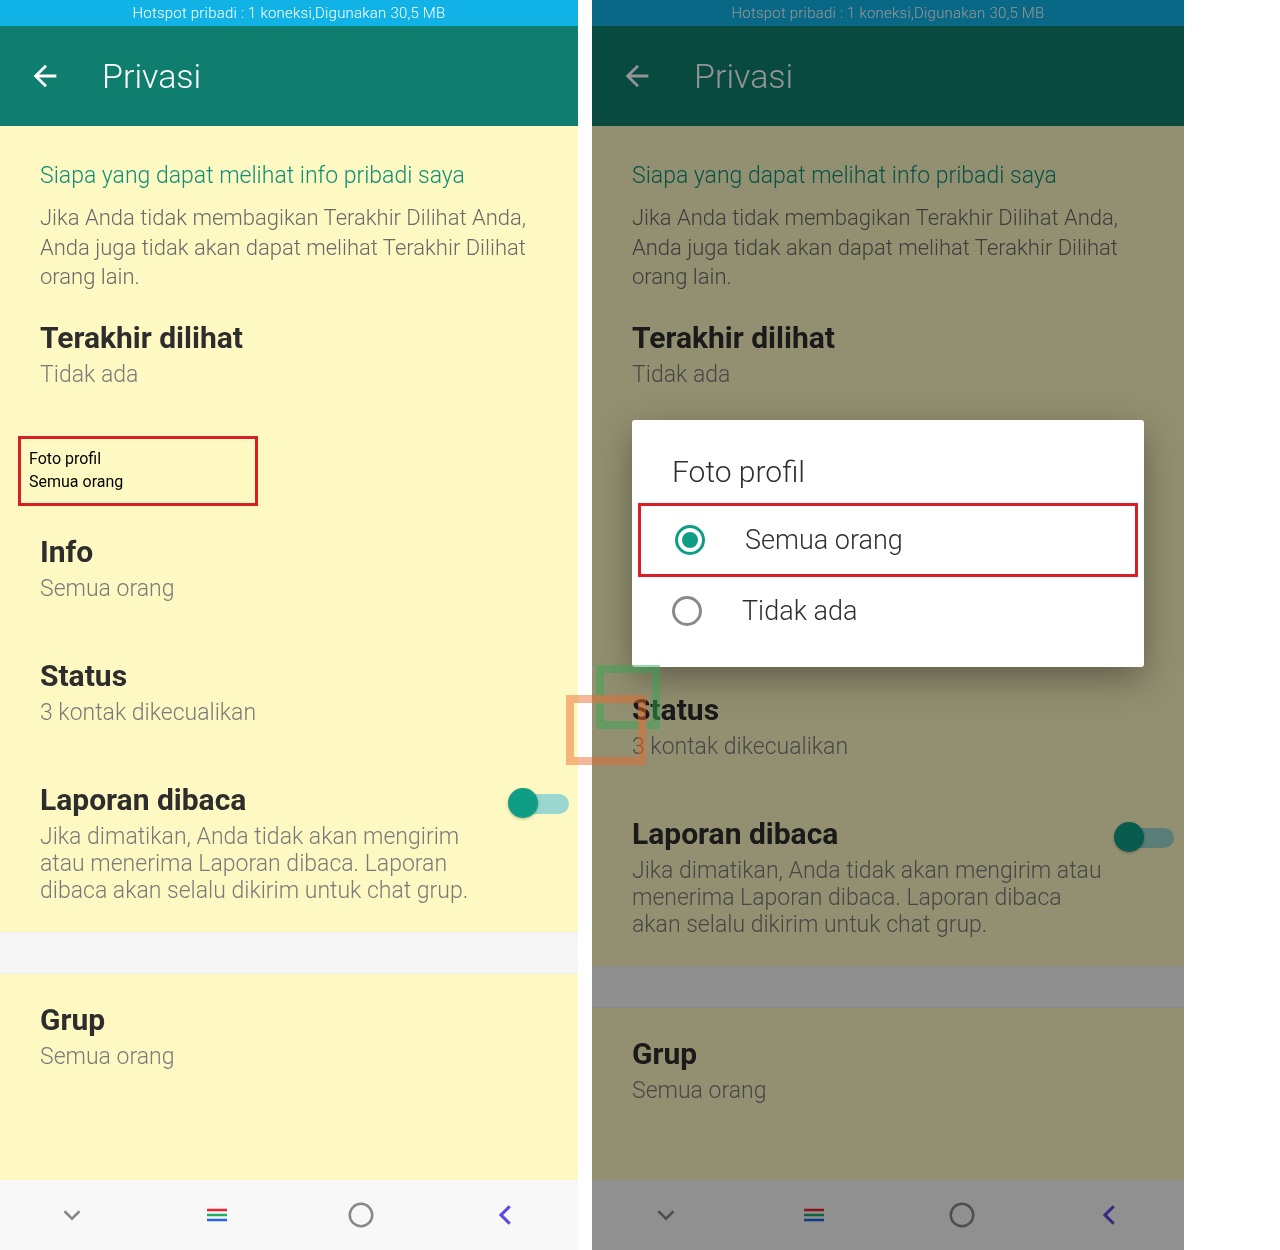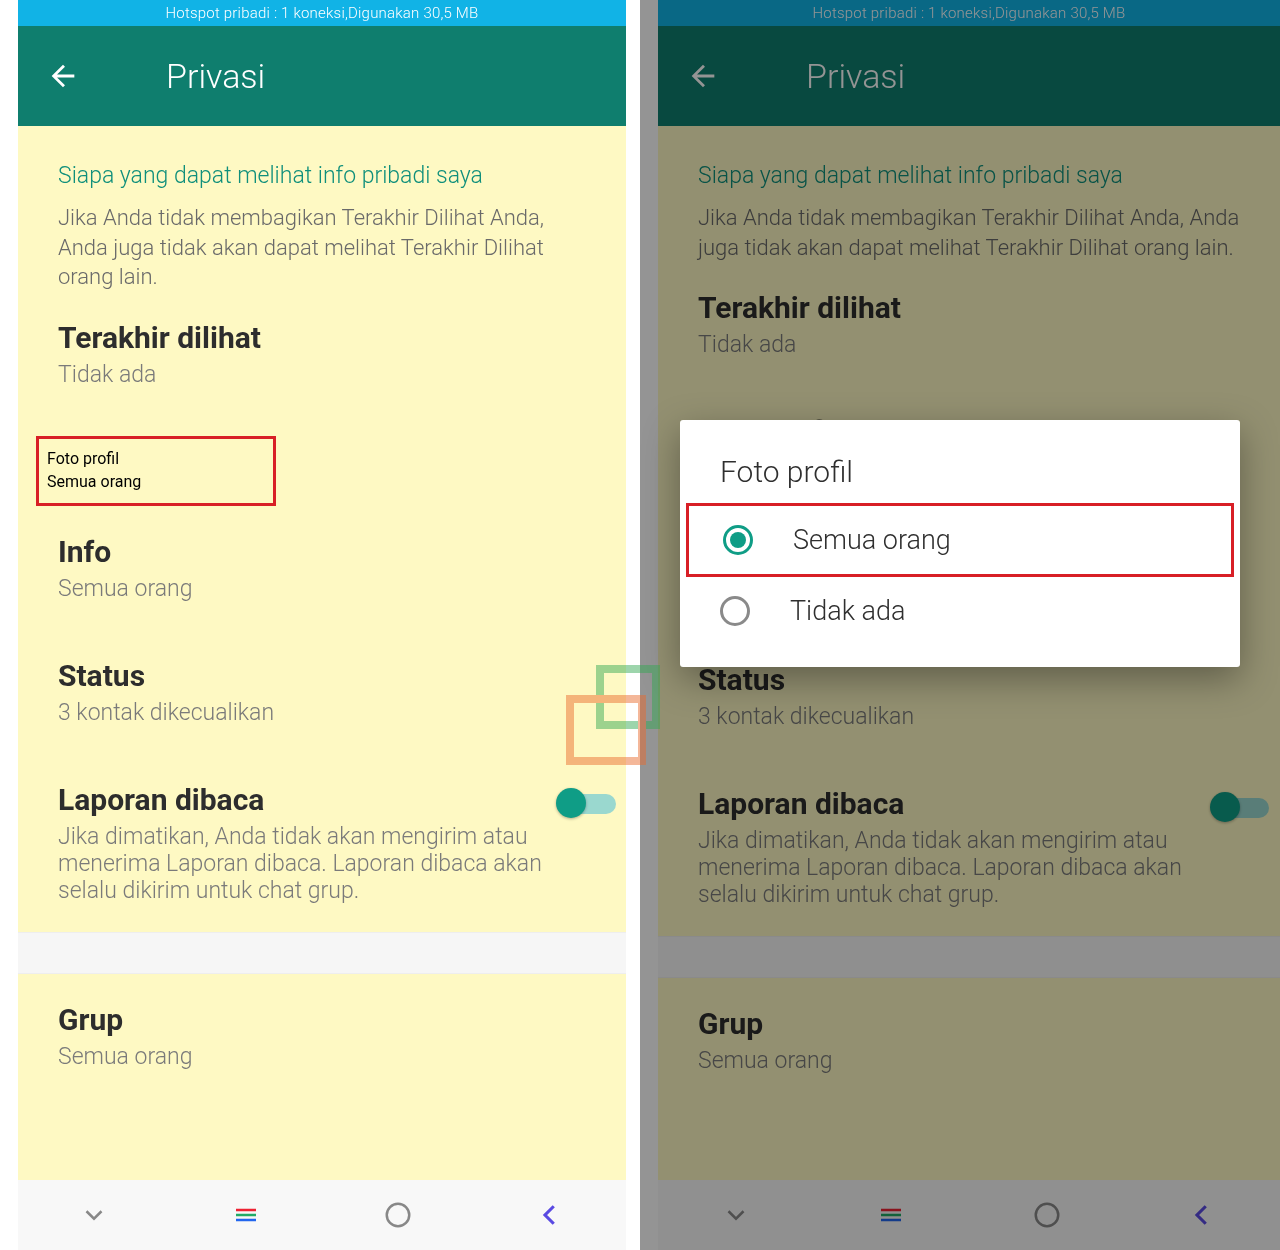--- a/index.html
+++ b/index.html
@@ -1,24 +1,24 @@
 <!DOCTYPE html>
 <html><head>
 <meta charset="utf-8">
 <style>
   * { box-sizing: border-box; margin: 0; padding: 0; font-family: -apple-system, "Segoe UI", Roboto, Helvetica, Arial, sans-serif; }
   body { background: #fff; width: 1280px; height: 1250px; overflow: hidden; }
   .wrap { display: flex; width: 1280px; height: 1250px; }
-  .phone { width: 640px; height: 100%; position: relative; display: flex; flex-direction: column; padding-left: 18px; }
+  .phone { width: 592px; height: 100%; position: relative; display: flex; flex-direction: column; }
   .phone-left { border-right: 14px solid #fff; }
   .statusbar { background: #11b3e6; height: 26px; color: #fff; font-size: 15px; font-weight: 300; display: flex; align-items: center; justify-content: center; letter-spacing: .2px; }
   .appbar { background: #0f7e6e; height: 100px; display: flex; align-items: center; padding: 0 28px; color: #fff; }
   .back { color: #fff; margin-right: 40px; display: flex; align-items: center; }
   .back svg { width: 34px; height: 34px; }
-  .appbar-title { font-size: 34px; font-weight: 300; margin-left: 46px; }
+  .appbar-title { font-size: 34px; font-weight: 300; }
   .content { flex: 1 1 auto; background: #fef9c3; padding: 36px 40px 0; overflow: hidden; position: relative; }
   .sect-title { color: #0f8f7b; font-size: 23px; font-weight: 300; margin-bottom: 14px; }
   .sect-desc { color: #6a6a6a; font-size: 22px; font-weight: 300; line-height: 1.35; margin-top: 12px; }
   .item { padding: 28px 0; }
   .item .title { color: #2d2d2d; font-size: 30px; font-weight: 700; margin-bottom: 6px; }
   .item .sub { color: #7a7a7a; font-size: 23px; font-weight: 300; }
   .highlight { border: 3px solid #d81f26; padding: 10px 8px 12px; margin-left: -22px; margin-top: 20px; width: 240px; }
   .highlight .title { margin-bottom: 4px; }
   .toggle-row { display: flex; align-items: flex-start; justify-content: center; }
   .toggle-row .txt { flex: 1 1 auto; padding-right: 18px; }

